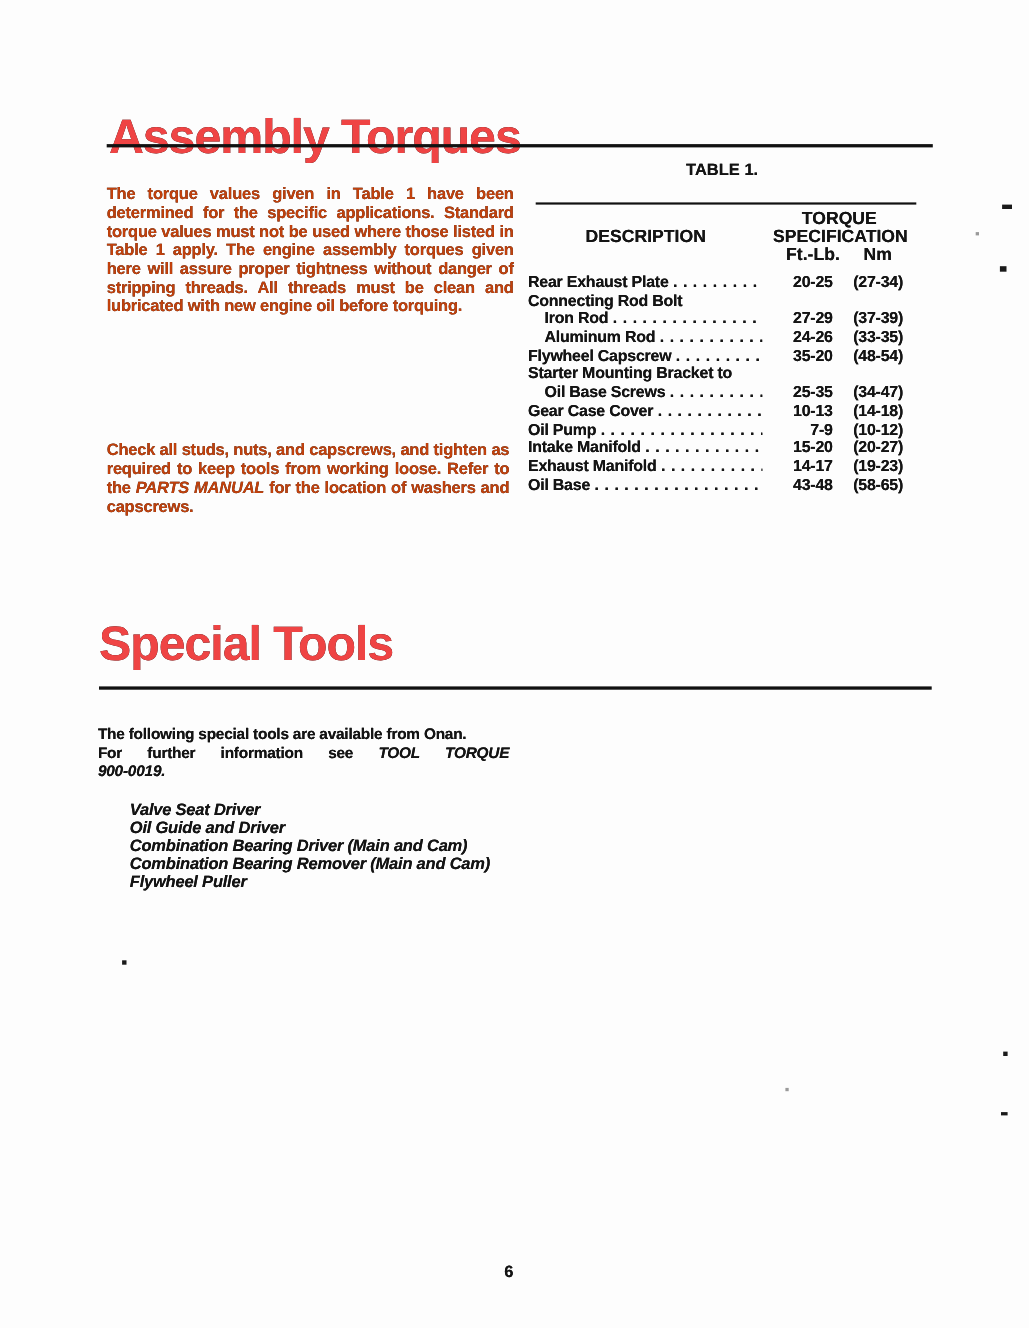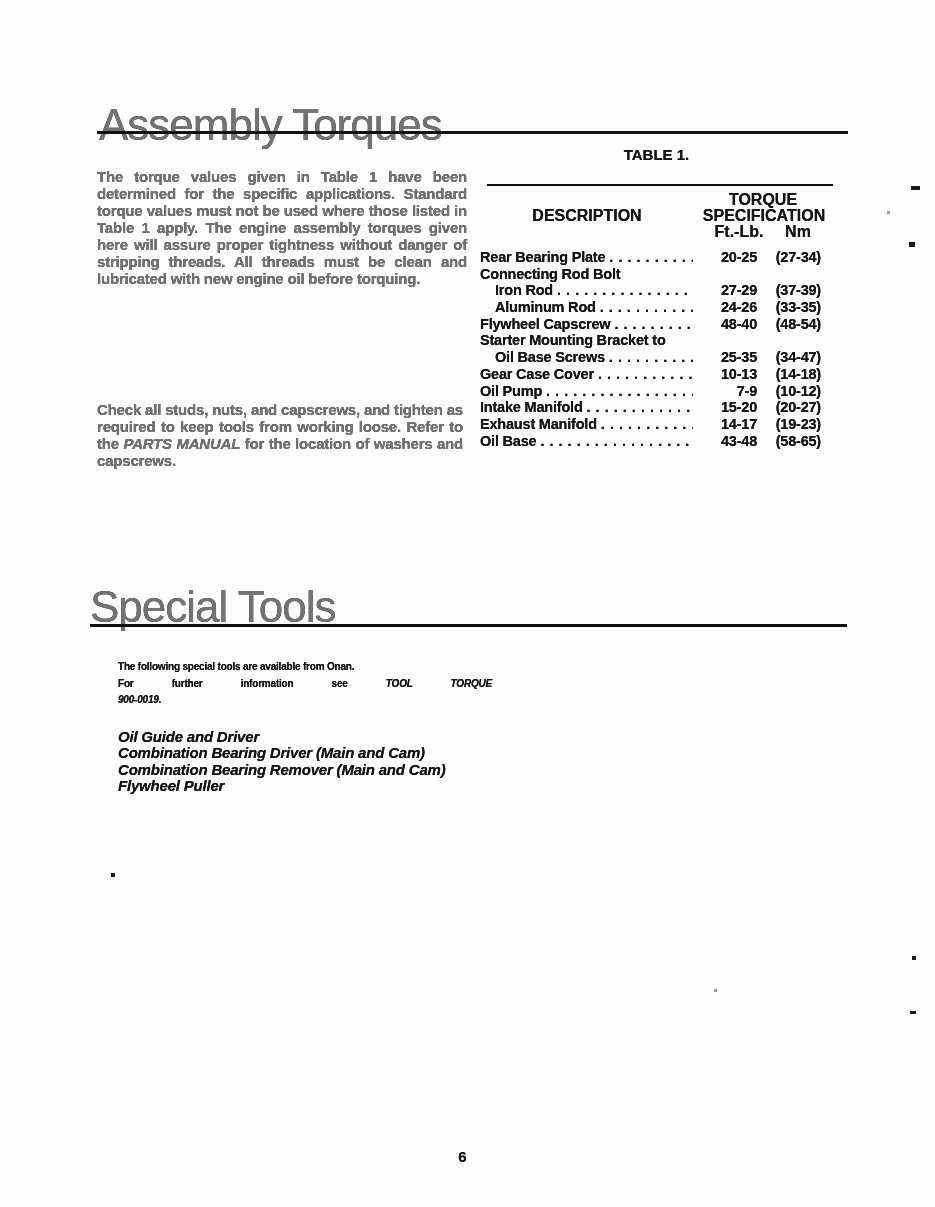--- a/index.html
+++ b/index.html
@@ -13,40 +13,40 @@
   }
   .page {
     position: absolute; inset: 0;
     background: #fdfdfd;
   }
 
   
   .section-title {
     position: absolute;
     font-size: 44px;
-    font-weight: normal;
+    font-weight: bold;
     letter-spacing: -1px;
-    color: #737373;
+    color: #ef4444;
     text-shadow: 0 0 0.6px #101010;
     white-space: nowrap;
   }
   .rule {
     position: absolute;
     background: #111;
   }
 
   
   .para {
     position: absolute;
     font-size: 15px;
     line-height: 17px;
     font-weight: bold;
     letter-spacing: -0.2px;
     text-align: justify;
-    color: #737373;
+    color: #c2410c;
     text-shadow: 0 0 0.4px #181818;
   }
   .para i, .italic { font-style: italic; }
 
   
   .tbl-caption {
     position: absolute;
     left: 480px; top: 146px; width: 353px;
     text-align: center;
     font-size: 15px; font-weight: bold;
@@ -86,24 +86,23 @@
     letter-spacing: 0.5px;
     font-weight: bold;
   }
   .trow.plain .dots::before { content: ""; }
   .trow .ftlb { flex: 0 0 58px; text-align: right; }
   .trow .nm   { flex: 0 0 76px; text-align: right; padding-right: 12px; box-sizing: border-box; }
 
   
   .tools-intro {
     position: absolute; left: 89px; top: 659px; width: 374px;
-    font-size: 10px; line-height: 16.5px;
+    font-size: 14px; line-height: 16.5px;
     font-weight: bold; letter-spacing: -0.2px;
     text-shadow: 0 0 0.4px #181818;
-    margin-left: 29px;
   }
   .tools-intro .line2 { text-align: justify; text-align-last: justify; }
   .tools-list {
     position: absolute; left: 118px; top: 729px;
     font-size: 15px; line-height: 16.3px;
     font-weight: bold; font-style: italic;
     letter-spacing: -0.2px;
     text-shadow: 0 0 0.4px #181818;
   }
 
@@ -136,21 +135,21 @@
   <div class="tbl-header">
     <span class="th-torque">TORQUE</span>
     <span class="th-desc">DESCRIPTION</span>
     <span class="th-spec">SPECIFICATION</span>
     <span class="th-ftlb">Ft.-Lb.</span>
     <span class="th-nm">Nm</span>
   </div>
 
   <div class="tbl-body">
     <div class="trow">
-      <span class="desc">Rear Bearing Plate</span>
+      <span class="desc">Rear Exhaust Plate</span>
         <span class="dots"></span>
         <span class="ftlb">20-25</span>
         <span class="nm">(27-34)</span>
     </div>
     <div class="trow plain">
       <span class="desc">Connecting Rod Bolt</span>
         <span class="dots"></span>
         <span class="ftlb"></span>
         <span class="nm"></span>
     </div>
@@ -162,21 +161,21 @@
     </div>
     <div class="trow indent">
       <span class="desc">Aluminum Rod</span>
         <span class="dots"></span>
         <span class="ftlb">24-26</span>
         <span class="nm">(33-35)</span>
     </div>
     <div class="trow">
       <span class="desc">Flywheel Capscrew</span>
         <span class="dots"></span>
-        <span class="ftlb">48-40</span>
+        <span class="ftlb">35-20</span>
         <span class="nm">(48-54)</span>
     </div>
     <div class="trow plain">
       <span class="desc">Starter Mounting Bracket to</span>
         <span class="dots"></span>
         <span class="ftlb"></span>
         <span class="nm"></span>
     </div>
     <div class="trow indent">
       <span class="desc">Oil Base Screws</span>
@@ -209,30 +208,31 @@
         <span class="nm">(19-23)</span>
     </div>
     <div class="trow">
       <span class="desc">Oil Base</span>
         <span class="dots"></span>
         <span class="ftlb">43-48</span>
         <span class="nm">(58-65)</span>
     </div>
   </div>
 
-  <h1 class="section-title" style="left:90px; top:553px;">Special Tools</h1>
+  <h1 class="section-title" style="left:90px; top:532px;">Special Tools</h1>
   <div class="rule" style="left:90px; top:624px; width:757px; height:3px;"></div>
 
   <div class="tools-intro">
     <div>The following special tools are available from Onan.</div>
     <div class="line2"><span>For further information see </span><i>TOOL TORQUE</i></div>
     <div class="italic">900-0019.</div>
   </div>
 
   <div class="tools-list">
+    <div>Valve Seat Driver</div>
     <div>Oil Guide and Driver</div>
     <div>Combination Bearing Driver (Main and Cam)</div>
     <div>Combination Bearing Remover (Main and Cam)</div>
     <div>Flywheel Puller</div>
   </div>
 
   <div class="page-number">6</div>
 
   <div class="speck" style="left:911px; top:186px; width:9px; height:4px;"></div>
   <div class="speck" style="left:909px; top:242px; width:6px; height:5px;"></div>

